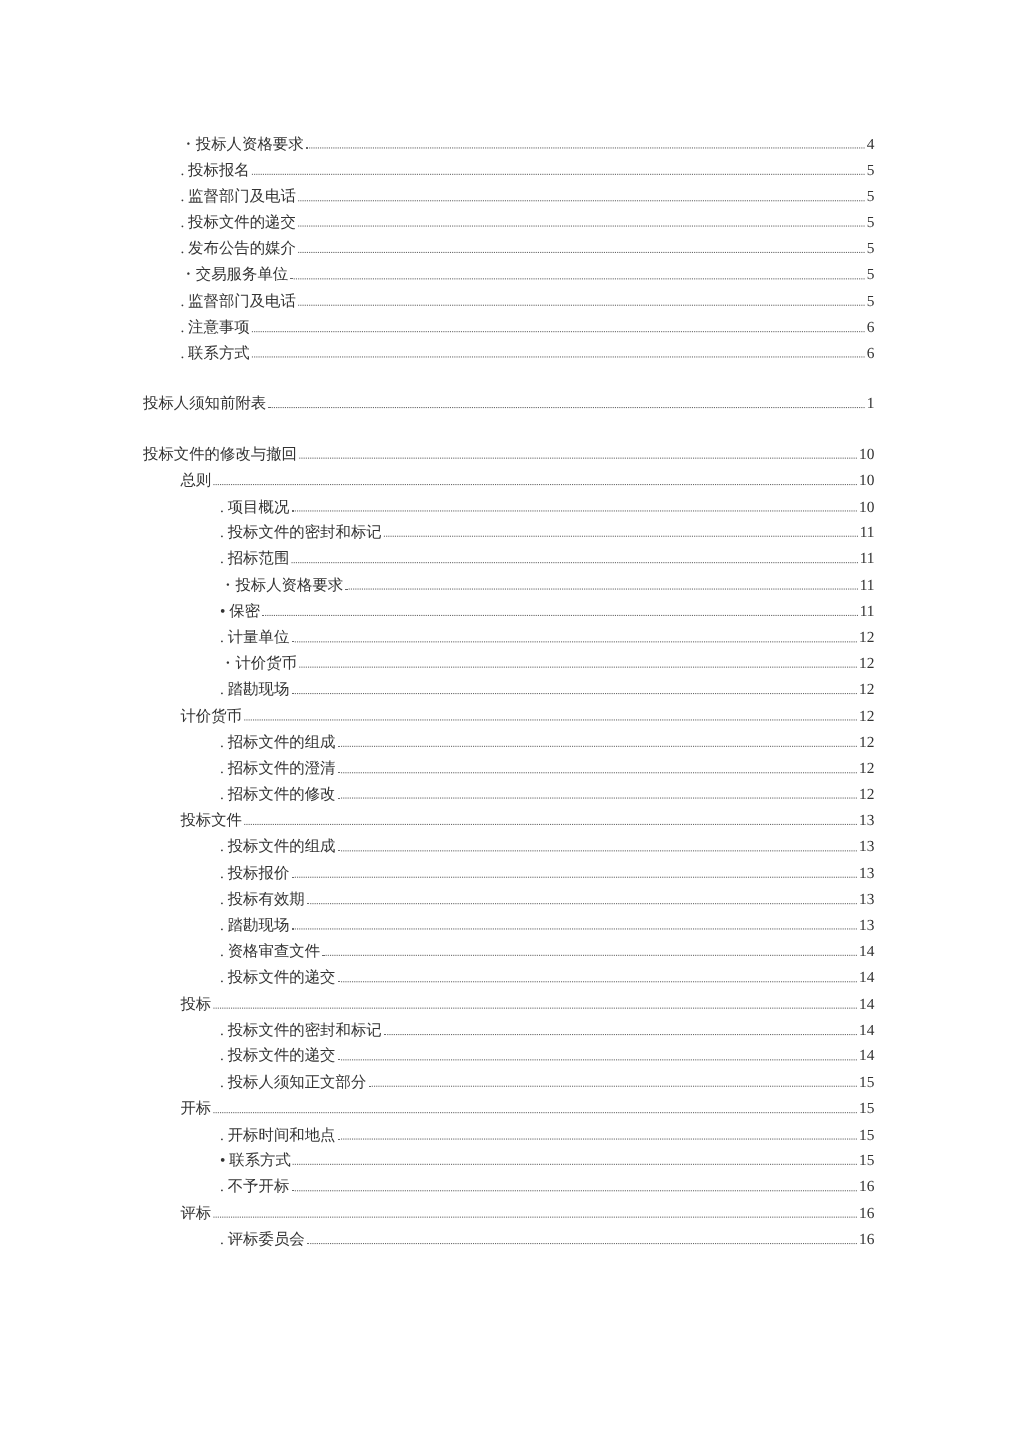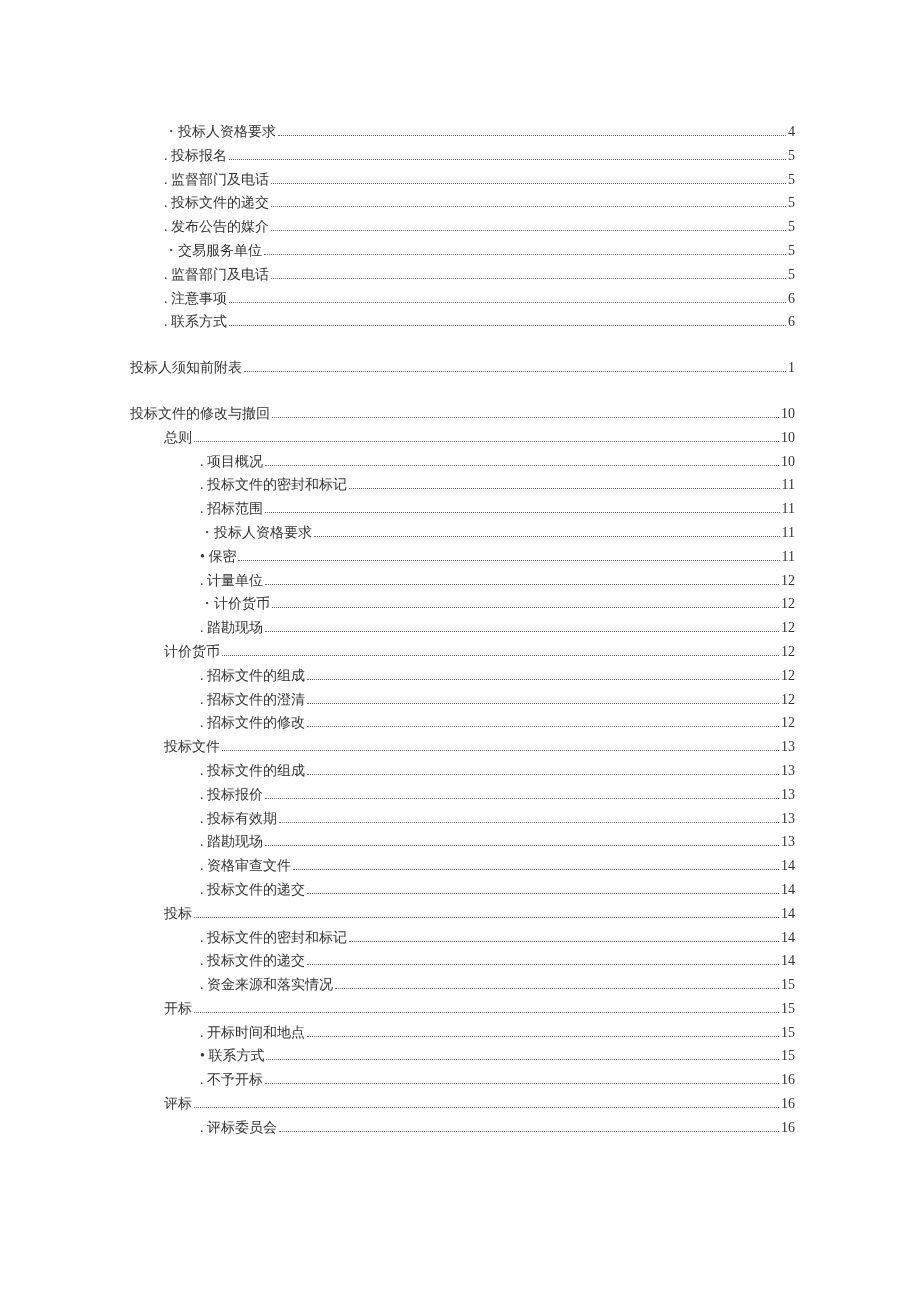--- a/index.html
+++ b/index.html
@@ -207,21 +207,21 @@
       <span class="toc-label">. 投标文件的密封和标记</span>
       <span class="toc-dots"></span>
       <span class="toc-page">14</span>
     </div>
     <div class="toc-line indent-2">
       <span class="toc-label">. 投标文件的递交</span>
       <span class="toc-dots"></span>
       <span class="toc-page">14</span>
     </div>
     <div class="toc-line indent-2">
-      <span class="toc-label">. 资金来源和落实情况</span>
+      <span class="toc-label">. 投标人须知正文部分</span>
       <span class="toc-dots"></span>
       <span class="toc-page">15</span>
     </div>
     <div class="toc-line indent-1">
       <span class="toc-label">开标</span>
       <span class="toc-dots"></span>
       <span class="toc-page">15</span>
     </div>
     <div class="toc-line indent-2">
       <span class="toc-label">. 开标时间和地点</span>

